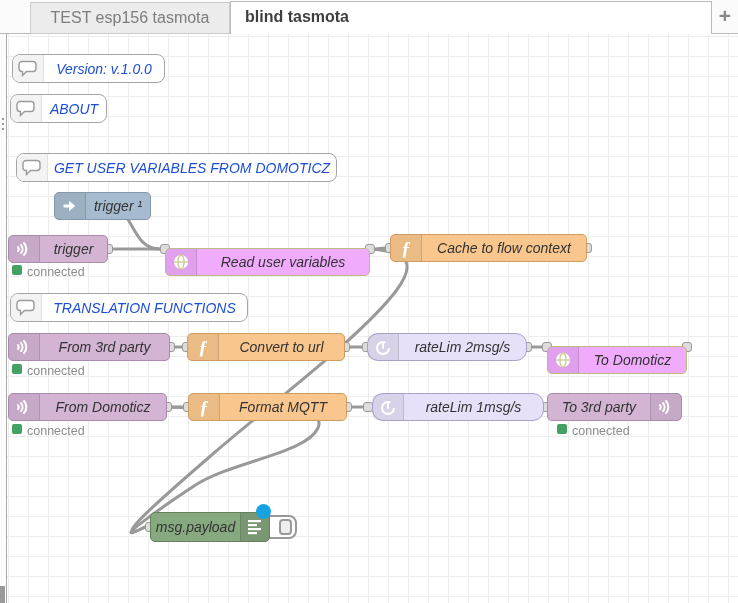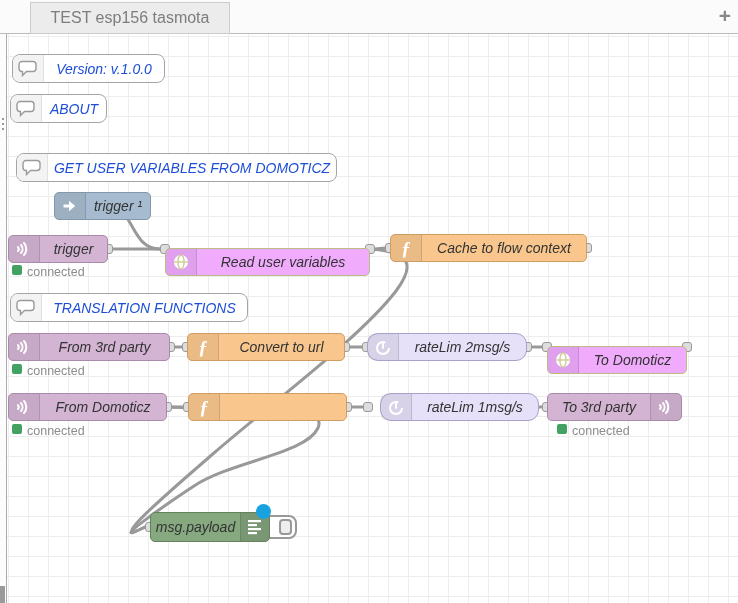--- a/index.html
+++ b/index.html
@@ -242,23 +242,24 @@
         </g>
       </svg>
   </span>
   <span class="lbl">From Domoticz</span>
 </div>
 
 <div class="node n-func" style="left:188px;top:393px;width:159px">
   <span class="icebox">
       <span class="ficon">ƒ</span>
     </span>
-</div>
-
-<div class="node n-delay" style="left:380px;top:393px;width:159px">
+  <span class="lbl">Format MQTT</span>
+</div>
+
+<div class="node n-delay" style="left:372px;top:393px;width:172px">
   <span class="icebox">
     <svg width="18" height="18" viewBox="0 0 18 18" fill="none">
         <circle cx="9" cy="10" r="6" stroke="#fff" stroke-width="2" stroke-dasharray="30 8"></circle>
         <path d="M9 10V5.5" stroke="#fff" stroke-width="2" stroke-linecap="round"></path>
       </svg>
   </span>
   <span class="lbl">rateLim 1msg/s</span>
 </div>
 
 <div class="node n-mqtt icon-right" style="left:547px;top:393px;width:135px">
@@ -303,20 +304,23 @@
 </div>
 <div class="status" style="left:557px;top:424px">
   <span class="sdot"></span>
   <span class="stext">connected</span>
 </div>
 
 <div class="tabbar">
   <div class="tab tab-inactive">
     <span>TEST esp156 tasmota</span>
   </div>
+  <div class="tab tab-active">
+    <span>blind tasmota</span>
+  </div>
   <div class="tab tab-add">
     <span>+</span>
   </div>
 </div>
 
 <div class="lstrip">
   <span class="grip"></span>
   <span class="thumb"></span>
 </div>
 

